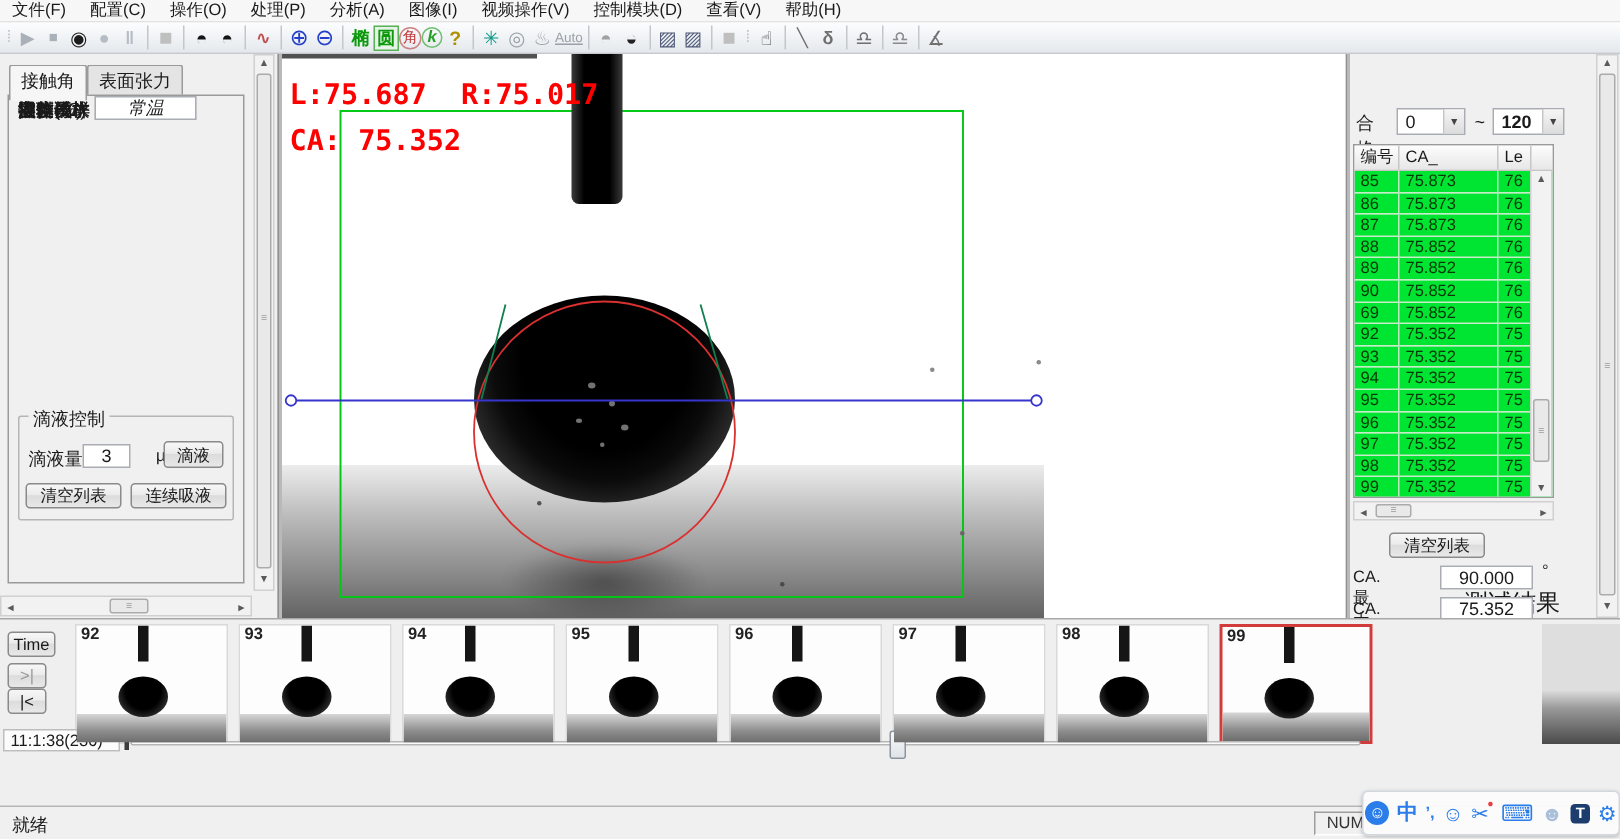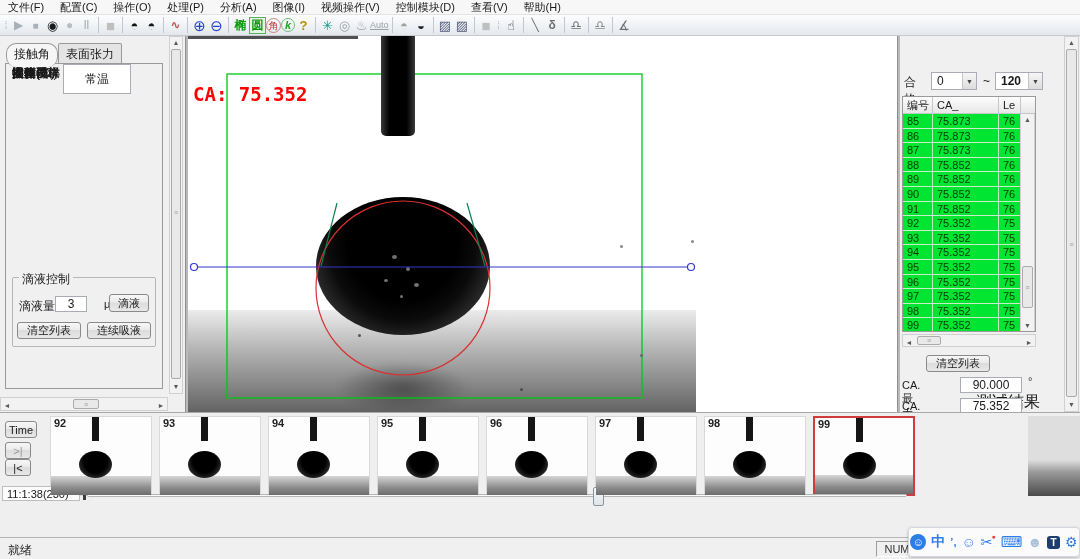--- a/index.html
+++ b/index.html
@@ -17,25 +17,25 @@
   .tbox { background:#fff; border:1px solid #a9acb2; font-size:12px; display:inline-flex; align-items:center; justify-content:center; overflow:hidden; white-space:nowrap; }
   .sb { position:absolute; background:#f2f2f2; border:1px solid #d0d0d0; }
   .sb .arrow { position:absolute; color:#5a5a5a; font-size:7px; line-height:10px; width:100%; text-align:center; }
   .sb-thumb { position:absolute; background:#e9e9e9; border:1px solid #ababab; border-radius:2px; }
   .grip { position:absolute; left:0; right:0; text-align:center; color:#9a9a9a; font-size:7px; line-height:6px; letter-spacing:0; }
 
   
   .left-panel { position:absolute; left:0; top:36px; width:168px; height:376px; background:#f0f0f0; }
   .tabstrip { position:absolute; top:7px; left:6px; display:flex; }
   .tab { font-size:12px; padding:2px 7px 3px; border:1px solid #9a9a9a; border-bottom:none; background:#e4e4e4; border-radius:2px 2px 0 0; cursor:default; }
-  .tab.active { background:#f6f6f6; position:relative; z-index:2; padding-bottom:4px;border-radius:10px; }
+  .tab.active { background:#f6f6f6; position:relative; z-index:2; padding-bottom:4px; }
   .tabpage { position:absolute; left:5px; top:27px; width:158px; height:326px; border:1px solid #9a9a9a; background:#f0f0f0; }
   .frow { position:absolute; left:0; width:158px; height:16px; }
   .frow .flabel { position:absolute; left:6px; top:1px; font-size:12px; }
-  .frow .fval { position:absolute; left:57px; top:0; width:68px; height:30px; }
+  .frow .fval { position:absolute; left:57px; top:0; width:68px; height:16px;font-style:italic; }
   .groupbox { position:absolute; left:6px; top:213px; width:144px; height:70px; border:1px solid #b6b6b6; border-radius:2px; }
   .groupbox .legend { position:absolute; left:6px; top:-7px; background:#f0f0f0; padding:0 3px; font-size:12px; }
 
   
   .splitter { position:absolute; top:36px; width:3px; height:376px; background:#b9b9b9; border-left:1px solid #8f8f8f; }
   .video { position:absolute; left:188px; top:36px; width:709px; height:376px; background:#fff; overflow:hidden; }
   .band { position:absolute; left:0; top:274px; width:508px; height:102px; background:linear-gradient(#ececec,#b9b9b9 35%,#8b8b8b 70%,#636363); }
   .drop-shadow { position:absolute; left:148px; top:326px; width:134px; height:52px; background:radial-gradient(ellipse at center, rgba(25,25,25,.5), rgba(25,25,25,0) 70%); filter:blur(3px); }
   .droplet { position:absolute; left:128px; top:161px; width:174px; height:138px; border-radius:50%;
     background:radial-gradient(ellipse at 50% 32%, #000 0 45%, #0b0b0b 60%, #2e2e2e 78%, #6e6e6e 92%, #a5a5a5 100%);
@@ -249,20 +249,21 @@
   <svg class="overlay-svg" width="709" height="376">
     <rect x="39" y="38" width="415" height="324" fill="none" stroke="#00c814" stroke-width="1.3"></rect>
     <circle cx="215" cy="252" r="87" fill="none" stroke="#d93030" stroke-width="1.2"></circle>
     <line x1="133" y1="230" x2="149" y2="167" stroke="#0e8050" stroke-width="1.2"></line>
     <line x1="297" y1="230" x2="279" y2="167" stroke="#0e8050" stroke-width="1.2"></line>
     <line x1="4" y1="231" x2="505" y2="231" stroke="#3535cc" stroke-width="1.2"></line>
     <circle cx="6" cy="231" r="3.5" fill="#ffffff" stroke="#3535cc" stroke-width="1.2"></circle>
     <circle cx="503" cy="231" r="3.5" fill="#ffffff" stroke="#3535cc" stroke-width="1.2"></circle>
   </svg>
   <div class="needle"></div>
+  <div class="ca-text" style="top:16px;">L:75.687  R:75.017</div>
   <div class="ca-text" style="top:47px;">CA: 75.352</div>
   <div class="speck" style="left:432px;top:209px;"></div>
   <div class="speck" style="left:503px;top:204px;"></div>
   <div class="speck" style="left:170px;top:298px;background:#555;"></div>
   <div class="speck" style="left:332px;top:352px;background:#4a4a4a;"></div>
   <div class="speck" style="left:452px;top:318px;background:#666;"></div>
 </div>
 
 <div class="right-panel">
   <div class="filter-row">
@@ -315,21 +316,21 @@
           <span class="c3">76</span>
         </div>
 
         <div class="drow">
           <span class="c1">90</span>
           <span class="c2">75.852</span>
           <span class="c3">76</span>
         </div>
 
         <div class="drow">
-          <span class="c1">91</span>
+          <span class="c1">69</span>
           <span class="c2">75.852</span>
           <span class="c3">76</span>
         </div>
 
         <div class="drow">
           <span class="c1">92</span>
           <span class="c2">75.352</span>
           <span class="c3">75</span>
         </div>
 

